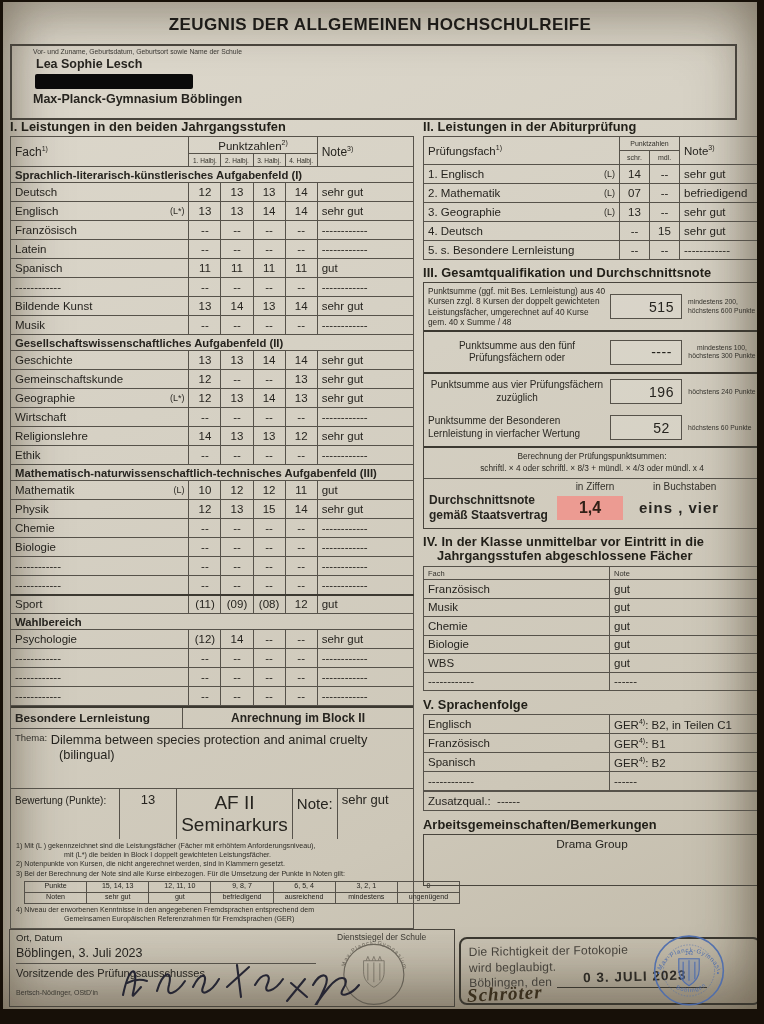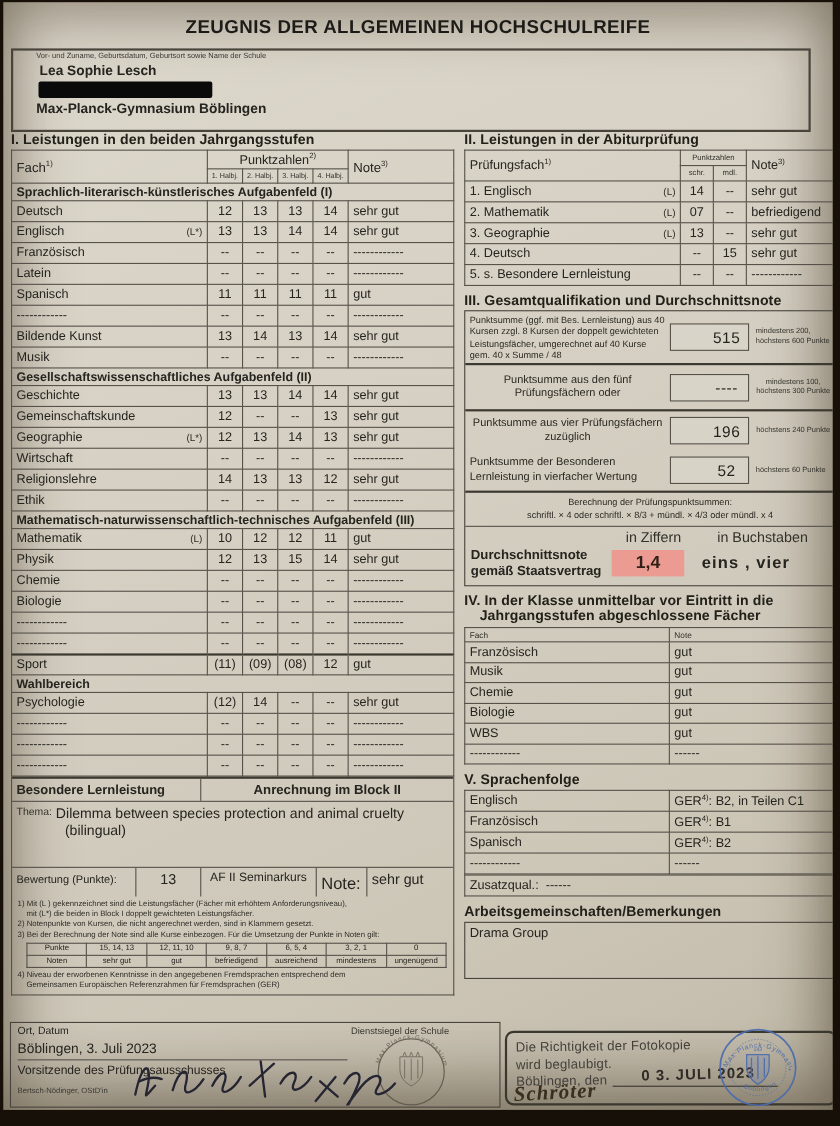--- a/index.html
+++ b/index.html
@@ -56,70 +56,70 @@
   .bes-h { display:flex; border-bottom:1.5px solid #56524a; }
   .bes-h .c1 { width:172px; border-right:1px solid #56524a; font-weight:bold; font-size:11.8px; padding:3px 4px;}
   .bes-h .c2 { flex:1; text-align:center; font-size:12px; padding:3px 4px; font-weight:600;}
   .bes-t { min-height:60px; padding:3px 4px; font-size:12.8px; border-bottom:1.5px solid #56524a;}
   .bes-t .tl { font-size:9.5px; color:#33312b; vertical-align:3px; }
   .bes-t .line2 { padding-left:44px; }
   .bes-b { display:flex; align-items:stretch; }
   .bes-b div { padding:3px 4px; font-size:12.5px; }
   .bes-b .bl { width:112px; font-size:10px; padding-top:6px;}
   .bes-b .bv { width:60px; border-left:1px solid #56524a; border-right:1px solid #56524a; text-align:center; font-size:13px;}
-  .bes-b .bk { flex:1; text-align:center; font-size:11px;}
+  .bes-b .bk { flex:1; text-align:center; font-size:19px;}
   .bes-b .nl { width:47px; border-left:1px solid #56524a; border-right:1px solid #56524a; font-size:15px; padding-top:6px;}
   .bes-b .nv { width:78px; font-size:13px;}
 
   .fns { padding:3px 5px 4px 5px; font-size:7.1px; line-height:1.3; color:#2e2c26; }
   .fns p { margin:0; }
-  .fns .fi { padding-left:8px; }
-  .fnt { margin:2px 0 2px 8px; width:382px;border-radius:10px;}
+  .fns .fi { padding-left:8px;margin-left:40px; }
+  .fnt { margin:2px 0 2px 8px; width:436px;border-radius:10px;}
   .fnt td { font-size:7.1px; padding:0 2px; text-align:center; height:11px; }
 
   
   .t2 td { height:19px; }
   .t2 .pzh { font-size:7px; text-align:center; height:14px; padding:0; color:#33312b;}
   .t2 .pt { text-align:center; }
   .t2 .fachflex { display:flex; justify-content:space-between; align-items:center;}
 
   .box3 { border:1.5px solid #48443c; margin-top:2px; }
   .row3 { display:flex; align-items:center; padding:3px 4px; }
   .row3 .lb { flex:1; font-size:8.3px; line-height:1.25; padding-right:4px; color:#2b2923;}
   .row3 .lb.big { font-size:12.5px; font-weight:bold; }
   .row3 .vb { width:72px; height:25px; border:1px solid #56524a; display:flex; align-items:center; justify-content:center;
      font-size:14px; letter-spacing:.5px; background:rgba(255,255,255,.12);padding-left:31px; }
   .row3 .rg { width:74px; font-size:6.8px; line-height:1.25; padding-left:6px; color:#34322c;}
   .div2 { border-top:2px solid #3c3931;text-align:center; }
   .div1 { border-top:1px solid #56524a; }
   .ber { padding:3px 5px; font-size:8.3px; line-height:1.4; color:#2b2923;}
   .avg { padding:2px 5px 5px 5px; }
-  .avg .toplbls { display:flex; font-size:13px; color:#33312b; }
+  .avg .toplbls { display:flex; font-size:10px; color:#33312b; }
   .avg .toplbls .z { margin-left:126px; width:80px; text-align:center;}
   .avg .toplbls .b { margin-left:18px; }
   .avg .main { display:flex; align-items:center; margin-top:1px;}
   .avg .dl { width:120px; font-size:12px; font-weight:bold; line-height:1.25;}
   .avg .dv { width:66px; text-align:center; font-size:16px; font-weight:bold; padding:3px 0; margin-left:8px; color:#312017;}
   .avg .dw { flex:1; font-size:15px; font-weight:bold; letter-spacing:1px; padding-left:16px;}
 
   .t4 td { height:18.5px; }
   .t4 .th { font-size:7.5px; height:13px; color:#33312b;}
   .t5 td { height:19px; }
   .zus td { font-size:11.5px; height:19px;}
 
-  .agbox { border:1.5px solid #48443c; height:52px; padding:2px 4px; font-size:11.8px; }
+  .agbox { border:1.5px solid #48443c; height:52px; padding:2px 4px; font-size:11.8px;text-align:center; }
 
   
   .footer { position:absolute; left:4px; right:4px; bottom:2px; height:78px; }
   .fbox { position:absolute; left:2px; top:0; width:446px; height:78px; border:1.5px solid #48443c; border-right:1.5px solid #48443c; padding:2px 6px;}
   .fbox .ol { font-size:9.5px; }
   .fbox .od { font-size:12.5px; margin-top:3px; padding-bottom:3px; border-bottom:1px solid #56524a; width:300px;}
   .fbox .vs { font-size:11px; margin-top:3px; }
   .fbox .nk { font-size:7px; color:#3a3831; margin-top:10px; }
-  .siegellbl { position:absolute; left:312px; top:3px; font-size:8.5px; color:#3b3831; }
+  .siegellbl { position:absolute; left:330px; top:3px; font-size:8.5px; color:#3b3831; }
   .greystamp { position:absolute; left:282px; top:6px; opacity:.82; }
   .sigsvg { position:absolute; left:108px; top:28px; }
 
   .rbox { position:absolute; left:452px; top:8px; width:302px; height:68px;
     border:2px solid #3a372f; border-radius:8px; padding:4px 8px; }
   .stamptext { color:#45413a; font-size:12px; line-height:1.3; letter-spacing:.2px; transform:rotate(-.8deg);}
   .datestamp { position:absolute; left:122px; top:30px; font-size:13.5px; font-weight:bold; letter-spacing:1px;
     color:#2e2b25; transform:rotate(-1.5deg); }
   .dateline { position:absolute; left:96px; top:48px; width:150px; border-bottom:1.5px solid #3a372f; }
   .handsig { position:absolute; left:6px; top:44px; font-family:"Liberation Serif", serif; font-style:italic; font-weight:bold;

